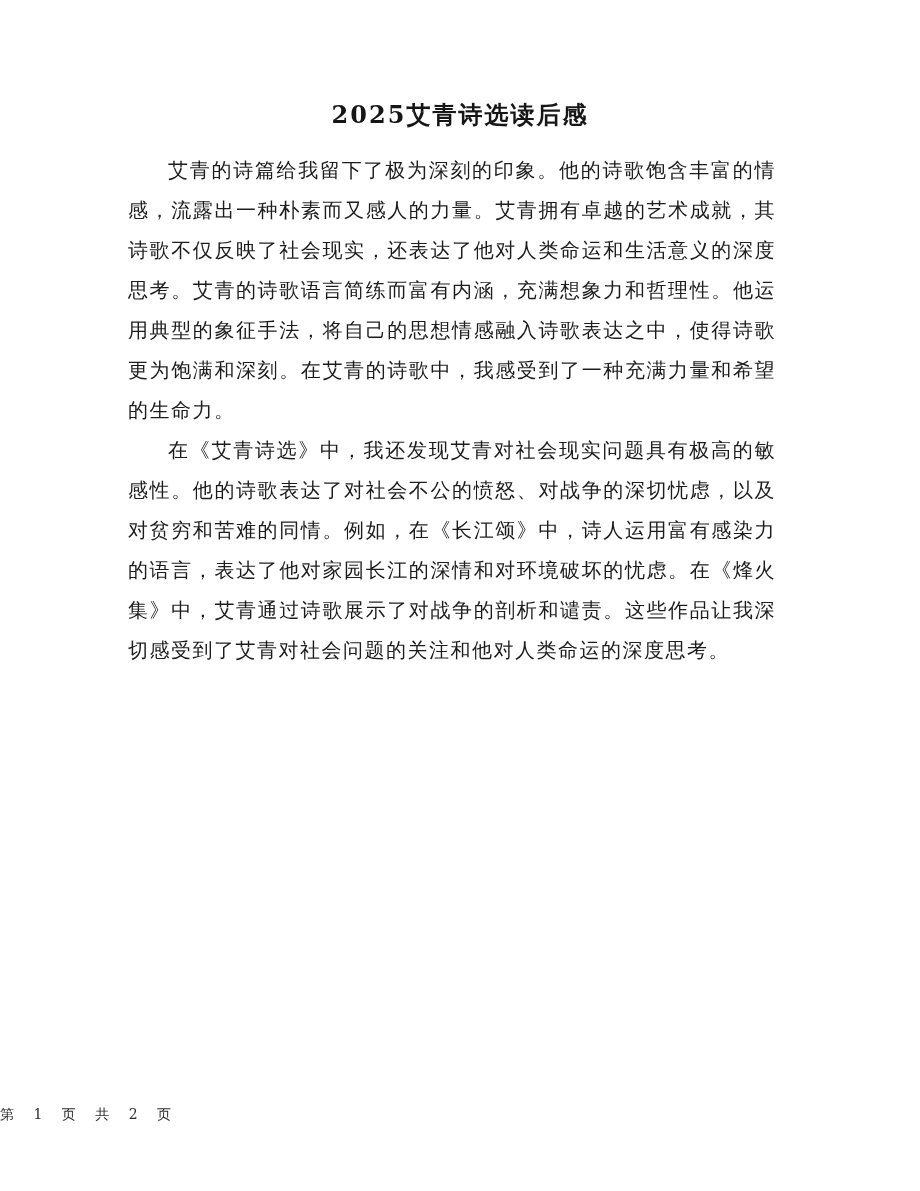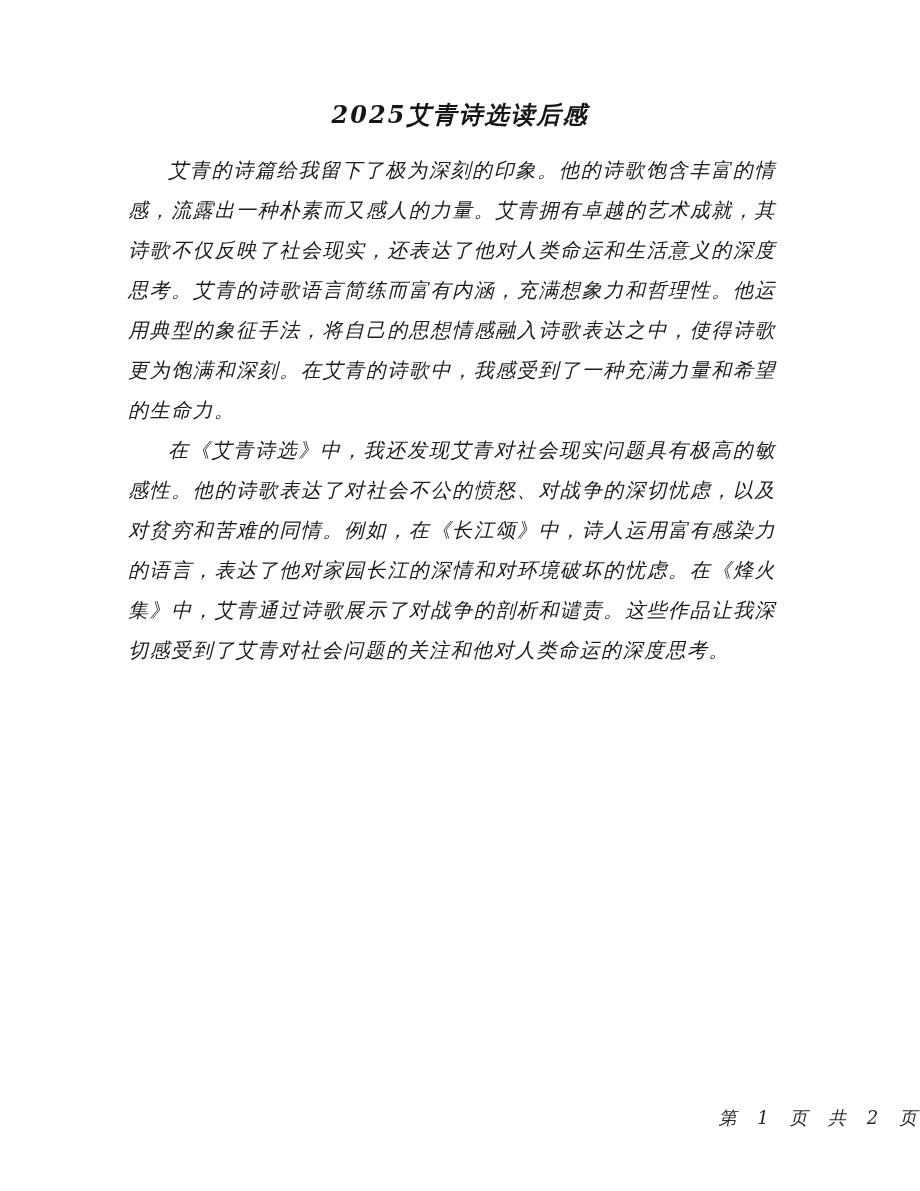--- a/index.html
+++ b/index.html
@@ -10,21 +10,20 @@
   }
   .page {
     position: relative;
     width: 920px;
     height: 1191px;
     margin: 0 auto;
     background: #ffffff;
     overflow: hidden;
     font-family: "DejaVu Serif", "Liberation Serif", serif;
     color: #1c1c1c;
-    font-style: italic;
   }
   .doc-title {
     position: absolute;
     top: 99px;
     left: 0;
     width: 100%;
     margin: 0;
     text-align: center;
     font-size: 24px;
     font-weight: bold;
@@ -47,22 +46,22 @@
     text-align: justify;
     text-align-last: left;
     word-break: break-all;
     line-break: anywhere;
   }
   .page-footer {
     position: absolute;
     top: 1106px;
     left: 0;
     width: 100%;
-    text-align: right;
-    font-size: 18px;
+    text-align: left;
+    font-size: 14px;
     letter-spacing: 3px;
     word-spacing: 9px;
     color: #2a2a2a;
   }
 </style>
 </head>
 <body>
 
 <div class="page">
 

